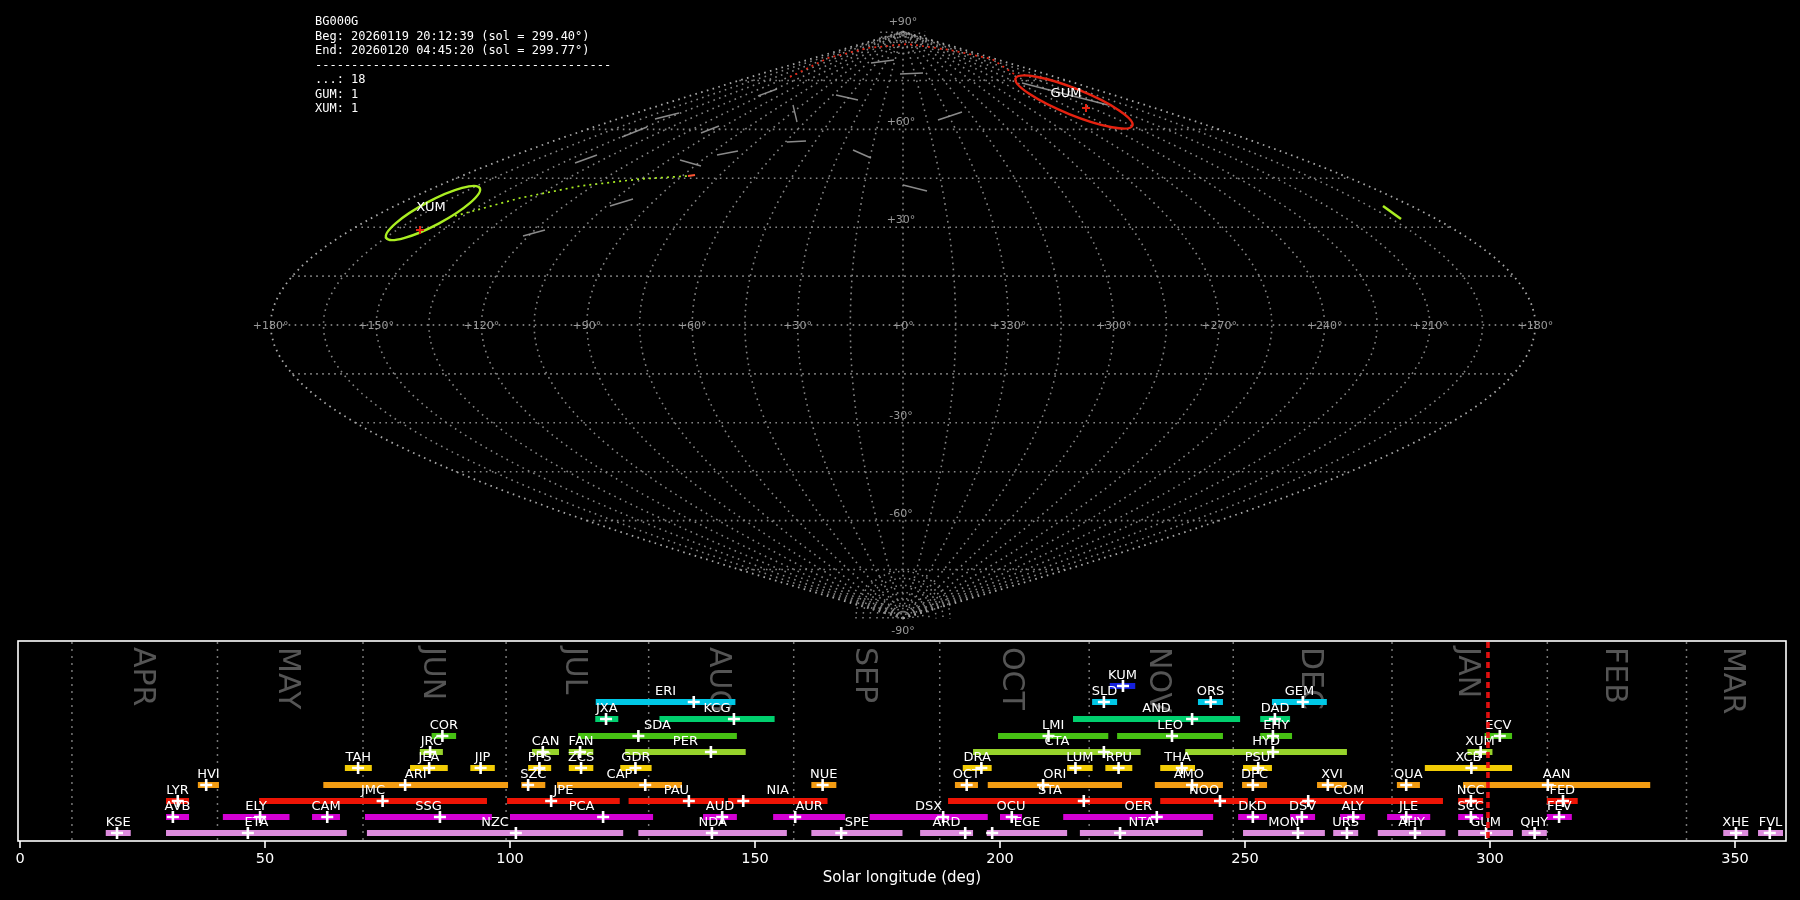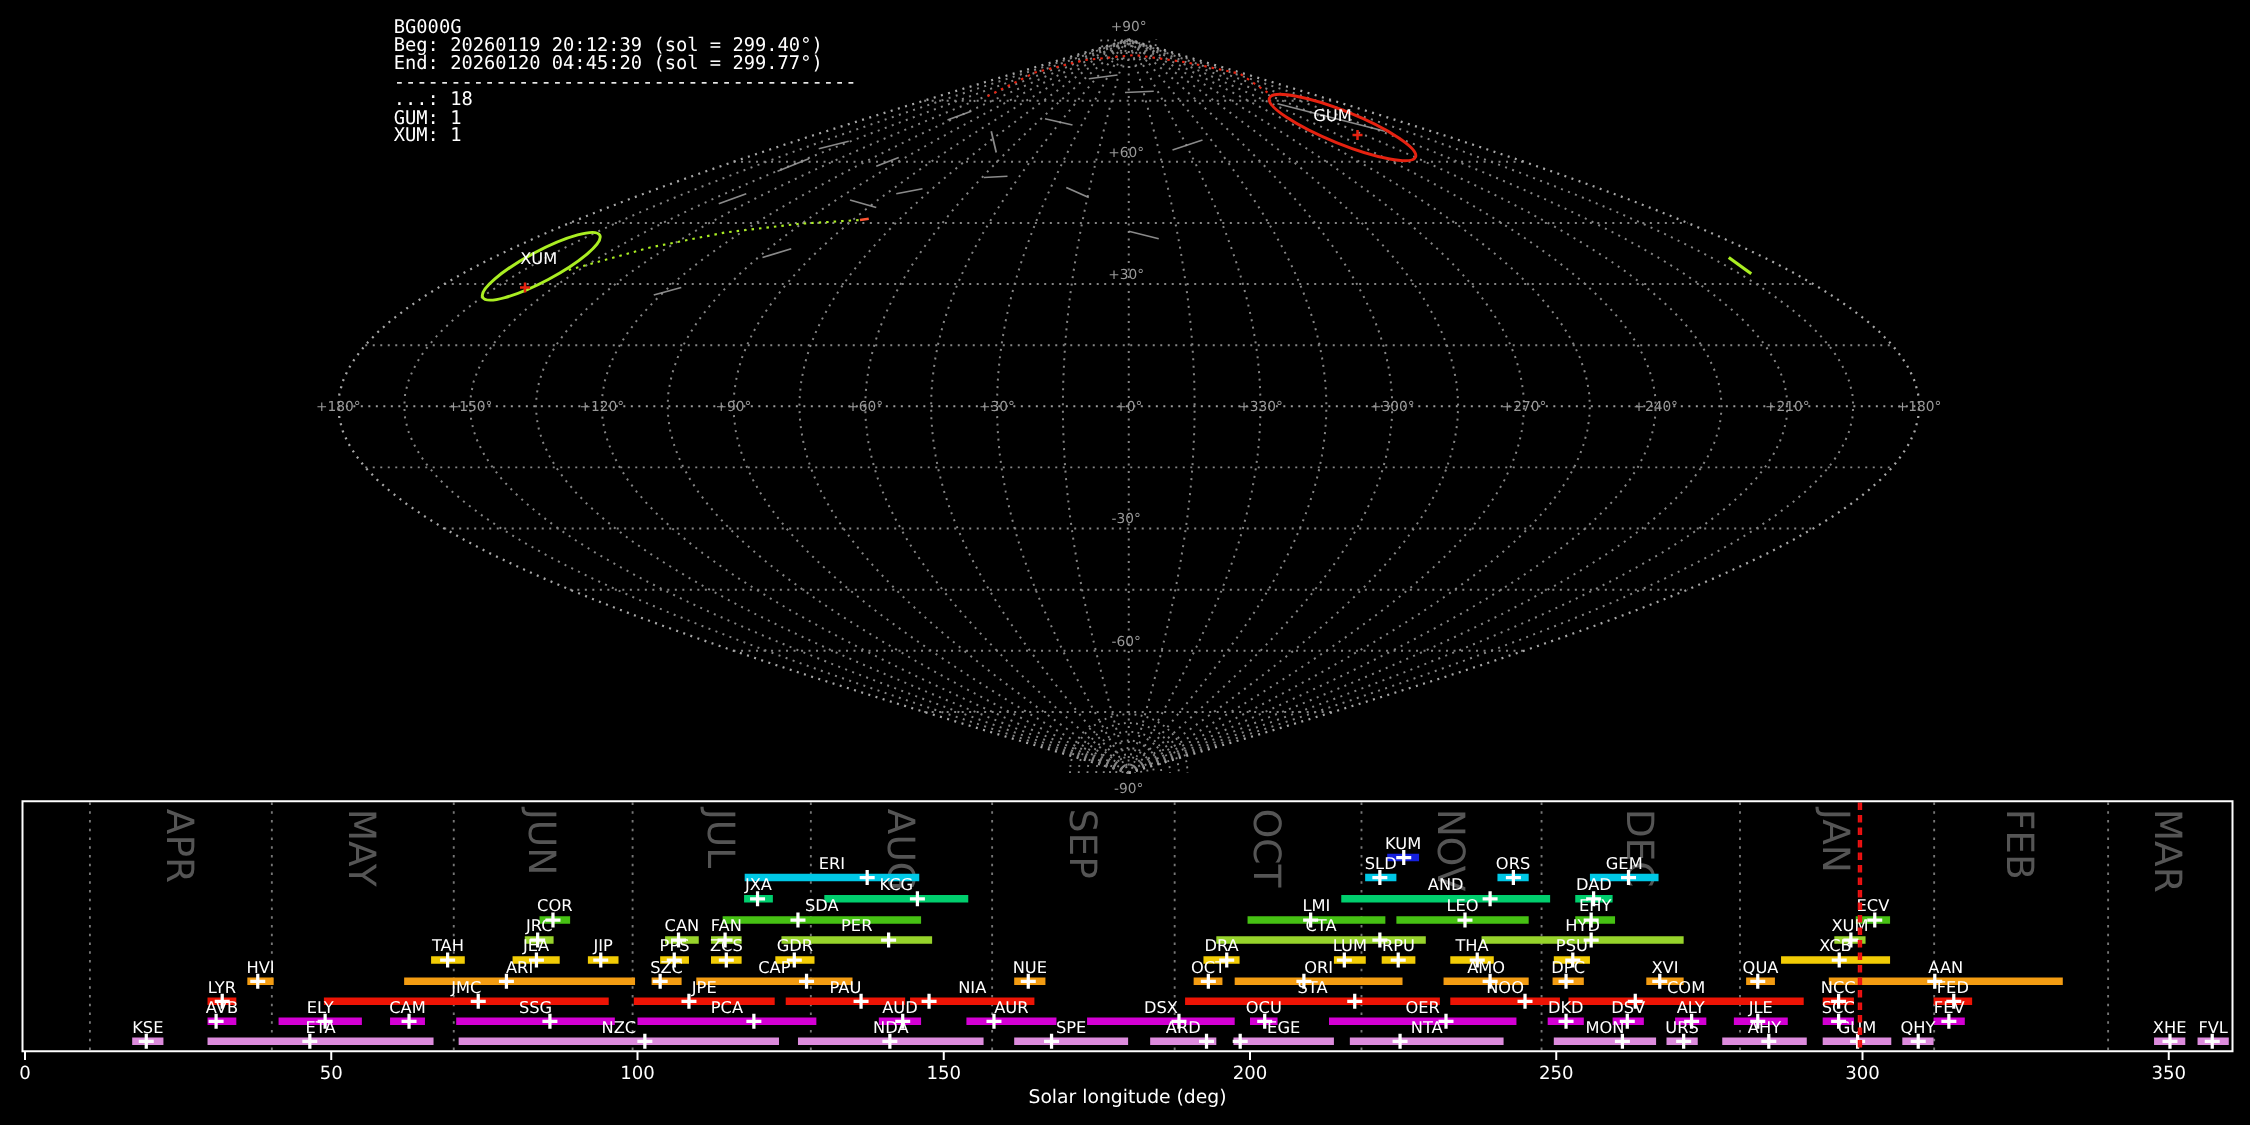--- a/index.html
+++ b/index.html
@@ -1,19 +1,19 @@
 <!DOCTYPE html>
 <html><head>
 <meta charset="utf-8">
 <style>
   html,body{margin:0;padding:0;background:#000;}
   #stage{position:relative;width:1800px;height:900px;background:#000;overflow:hidden;
          font-family:"DejaVu Sans",sans-serif;}
   #hdr{position:absolute;left:315px;top:14px;color:#fff;
-       font-family:"DejaVu Sans Mono",monospace;font-size:15px;line-height:14.5px;white-space:pre;}
+       font-family:"DejaVu Sans Mono",monospace;font-size:12px;line-height:14.5px;white-space:pre;}
   svg{position:absolute;left:0;top:0;}
   text{font-family:"DejaVu Sans",sans-serif;}
 </style>
 </head>
 <body>
 
 <div id="stage">
   <svg id="plot" width="1800" height="900" viewBox="0 0 1800 900">
     <g id="skymap">
         <line x1="739.3383650198721" y1="569.5" x2="1066.661634980128" y2="569.5" stroke="#858585" stroke-width="1.6" stroke-dasharray="1.6 4.4"></line>

